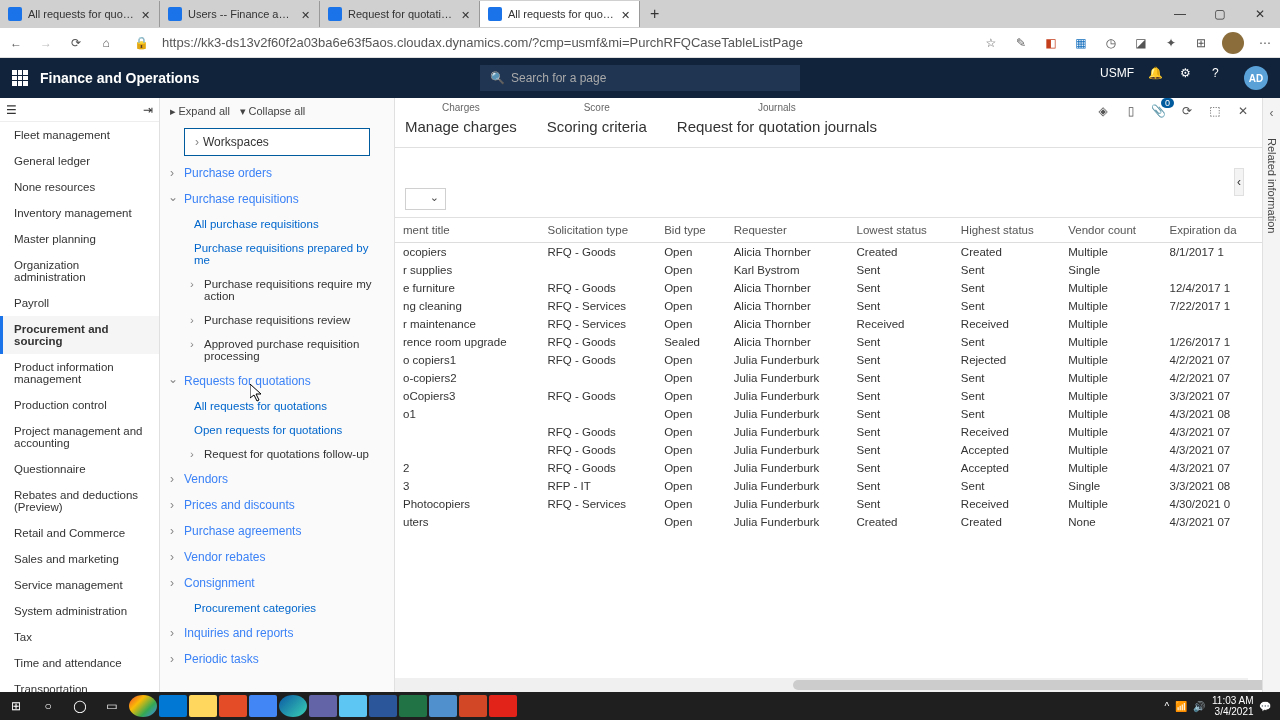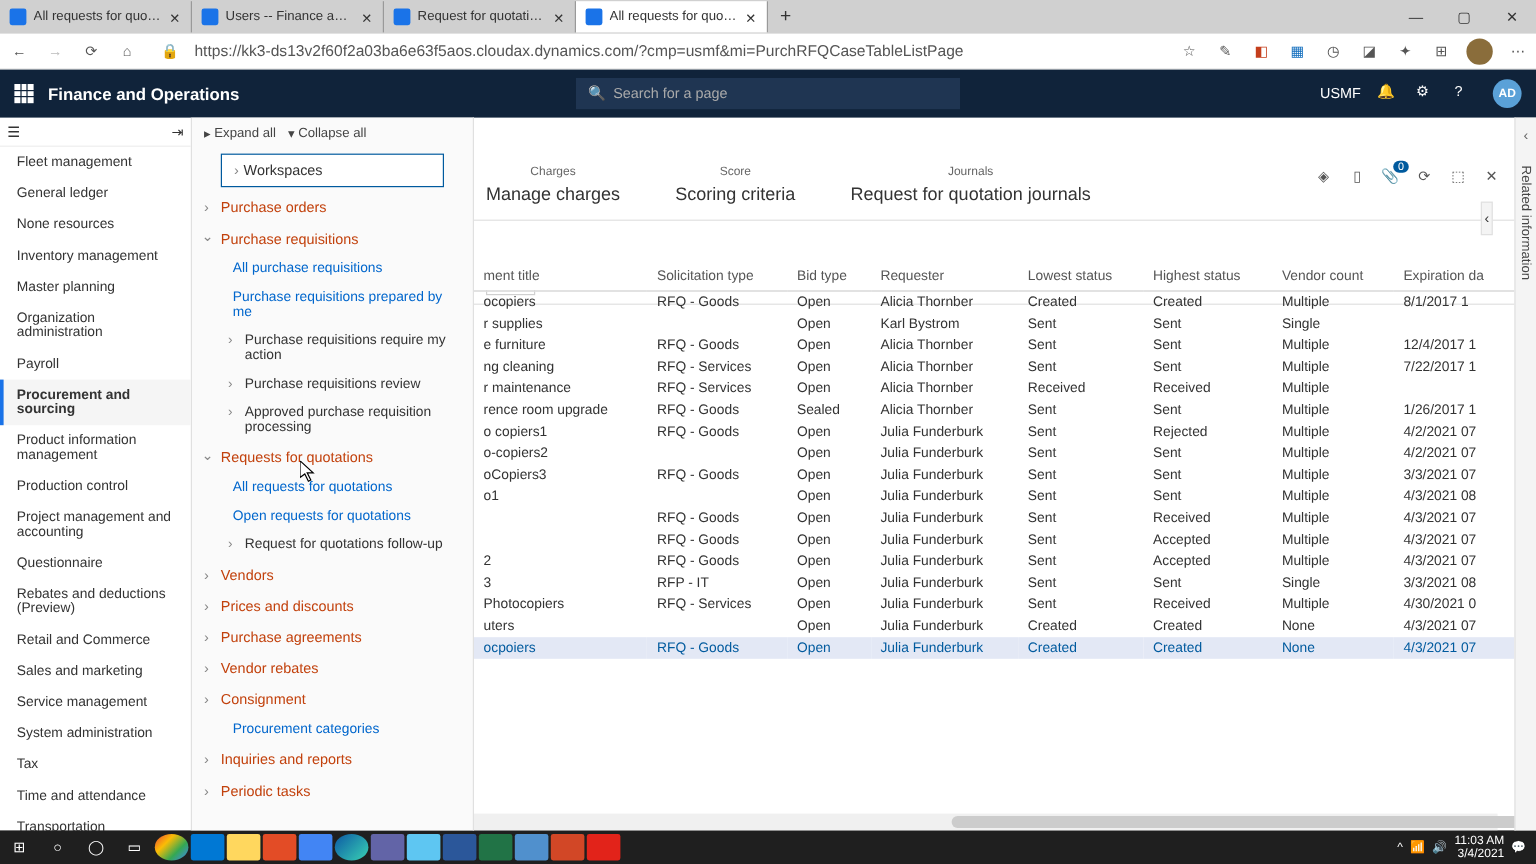--- a/index.html
+++ b/index.html
@@ -23,51 +23,51 @@
 .ext-icons { display: flex; gap: 12px; align-items: center; }
 .ext-icon { width: 18px; height: 18px; display: flex; align-items: center; justify-content: center; color: #555; }
 .avatar { width: 22px; height: 22px; border-radius: 50%; background: #8a6d3b; }
 
 
 .app-header { height: 40px; background: #10233a; display: flex; align-items: center; color: #fff; padding: 0 12px; }
 .waffle { width: 16px; height: 16px; display: grid; grid-template-columns: repeat(3,1fr); grid-template-rows: repeat(3,1fr); gap: 1px; margin-right: 12px; cursor: pointer; }
 .waffle span { background: #fff; }
 .app-title { font-size: 14px; font-weight: 600; }
 .search-box { margin-left: auto; margin-right: auto; width: 320px; height: 26px; background: #1f3552; display: flex; align-items: center; padding: 0 10px; gap: 6px; font-size: 12px; color: #aaa; position: absolute; left: 480px; }
-.hdr-right { margin-left: auto; display: flex; align-items: center; gap: 14px; }
+.hdr-right { margin-left: auto; display: flex; gap: 14px; }
 .hdr-icon { width: 18px; height: 18px; color: #fff; cursor: pointer; }
 .user-badge { width: 24px; height: 24px; border-radius: 50%; background: #5aa1d8; display: flex; align-items: center; justify-content: center; font-size: 10px; font-weight: 600; }
 
 
 .main { display: flex; height: 594px; position: relative; }
 
 
 .far-left { width: 160px; border-right: 1px solid #e0e0e0; overflow-y: auto; }
 .far-left-top { height: 24px; display: flex; align-items: center; justify-content: space-between; padding: 0 6px; border-bottom: 1px solid #eee; }
 .ham { cursor: pointer; }
 .pin { cursor: pointer; }
 .module { padding: 7px 10px 7px 14px; font-size: 11.5px; cursor: pointer; color: #333; }
 .module.active { border-left: 3px solid #1a73e8; padding-left: 11px; font-weight: 600; background: #f5f5f5; }
 
 
 .nav-panel { width: 235px; border-right: 1px solid #e0e0e0; background: #fafafa; overflow-y: auto; }
 .nav-panel-top { height: 26px; display: flex; align-items: center; gap: 10px; padding: 0 10px; }
 .np-btn { display: flex; align-items: center; gap: 3px; cursor: pointer; font-size: 11px; color: #444; }
 .workspaces-btn { margin: 4px 24px; border: 1px solid #005a9e; padding: 6px 10px; font-size: 12px; background: #fff; position: relative; }
 .workspaces-btn::before { content: "›"; position: absolute; left: -2px; color: #666; display: none; }
-.nav-item { padding: 6px 10px 6px 24px; font-size: 12px; cursor: pointer; color: #c2410c; position: relative; }
+.nav-item { padding: 6px 10px 6px 24px; font-size: 12px; cursor: pointer; color: #3b82f6; position: relative; }
 .nav-item.expandable::before { content: "›"; position: absolute; left: 10px; color: #888; }
 .nav-item.expanded::before { content: "⌄"; position: absolute; left: 8px; top: 4px; color: #888; }
 .nav-item.sub { padding-left: 34px; font-size: 11.5px; color: #0066cc; }
 .nav-item.sub2 { padding-left: 44px; font-size: 11.5px; color: #333; position: relative; }
 .nav-item.sub2::before { content: "›"; position: absolute; left: 30px; color: #888; }
 
 
 .content { flex: 1; position: relative; overflow: hidden; }
-.action-strip { height: 50px; display: flex; align-items: flex-start; padding: 4px 10px; gap: 46px; border-bottom: 1px solid #e0e0e0; margin-top: 36px; }
+.action-strip { height: 50px; display: flex; align-items: flex-start; padding: 4px 10px; gap: 30px; border-bottom: 1px solid #e0e0e0; }
 .action-group { display: flex; flex-direction: column; align-items: center; gap: 2px; font-size: 11px; cursor: pointer; }
 .action-group-label { font-size: 10px; color: #666; }
 .action-btn { font-size: 15px; color: #333; padding: 3px 0; }
 .right-actions { margin-left: auto; display: flex; align-items: center; gap: 10px; }
 .ra-icon { width: 18px; height: 18px; cursor: pointer; color: #555; display: flex; align-items: center; justify-content: center; }
 .ra-badge { background: #005a9e; color: #fff; border-radius: 8px; padding: 0 4px; font-size: 9px; }
 
 .filter-area { height: 38px; border-bottom: 1px solid #e0e0e0; display: flex; align-items: center; padding: 0 10px; }
 .dropdown-btn { border: 1px solid #ccc; padding: 4px 28px 4px 8px; position: relative; font-size: 11px; }
 .dropdown-btn::after { content: "⌄"; position: absolute; right: 6px; top: 2px; }
@@ -435,30 +435,20 @@
               <td>Open</td>
               <td>Julia Funderburk</td>
               <td>Sent</td>
               <td>Received</td>
               <td>Multiple</td>
               <td>4/30/2021 0</td>
             </tr>
             <tr>
               <td>uters</td>
               <td></td>
-              <td>Open</td>
-              <td>Julia Funderburk</td>
-              <td>Created</td>
-              <td>Created</td>
-              <td>None</td>
-              <td>4/3/2021 07</td>
-            </tr>
-            <tr class="selected">
-              <td>ocpoiers</td>
-              <td>RFQ - Goods</td>
               <td>Open</td>
               <td>Julia Funderburk</td>
               <td>Created</td>
               <td>Created</td>
               <td>None</td>
               <td>4/3/2021 07</td>
             </tr>
           </tbody>
       </table>
     </div>

